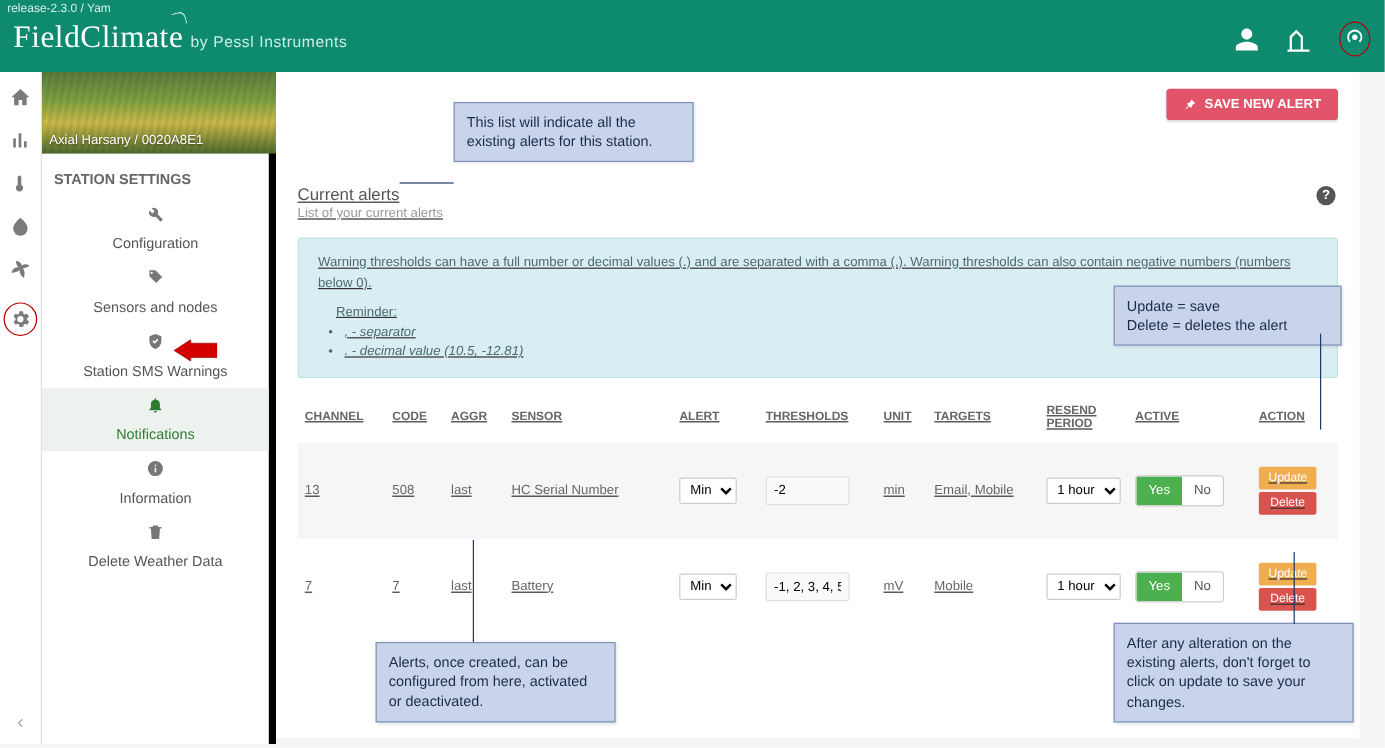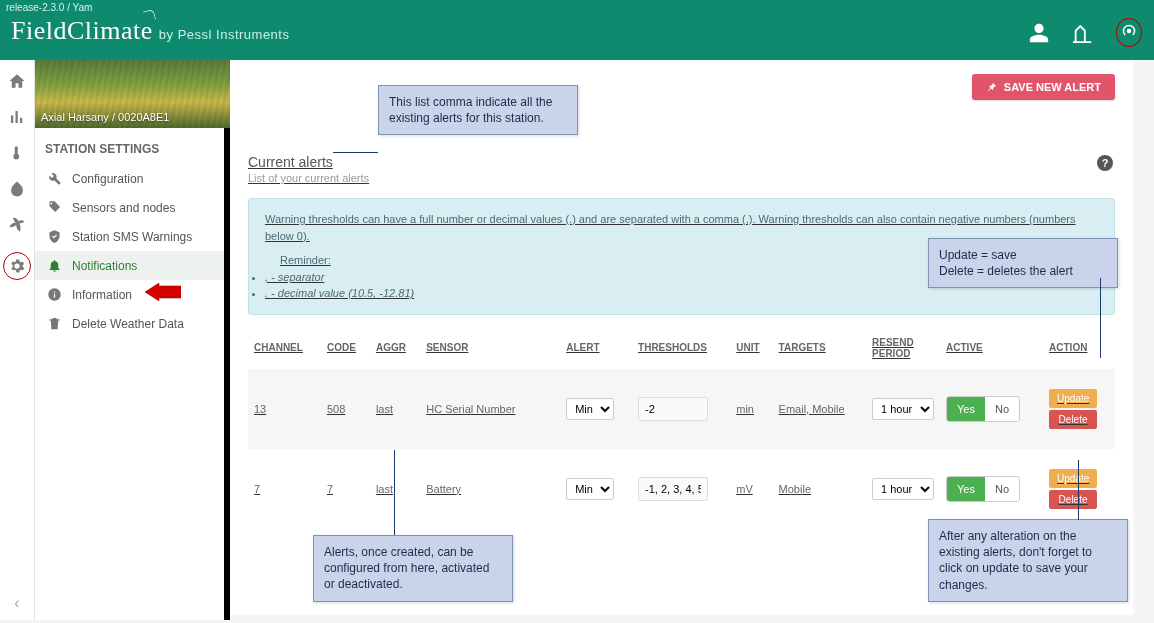--- a/index.html
+++ b/index.html
@@ -19,32 +19,32 @@
   .left-rail { position:absolute; top:60px; left:0; width:35px; height:560px; background:#fff; border-right:1px solid #e2e2e2; display:flex; flex-direction:column; align-items:center; padding-top:12px; gap:18px;}
   .left-rail svg { width:18px; height:18px; fill:#7b7b7b;}
   .left-rail .gear-wrap { border:1.8px solid #b40000; border-radius:50%; width:28px; height:28px; display:flex; align-items:center; justify-content:center;}
   .left-rail .collapse { margin-top:auto; margin-bottom:8px; color:#aaa; font-size:16px;}
 
   .sidebar { position:absolute; top:60px; left:35px; width:195px; height:560px; background:#fff; border-right:6px solid #000000;}
   .sb-img { width:195px; height:68px; background:linear-gradient(180deg,#5a7a3d 0%, #7ea03f 35%, #c9b84a 62%, #4d6a2c 100%); position:relative;}
   .sb-img::before { content:""; position:absolute; inset:0; background:repeating-linear-gradient(100deg, rgba(0,0,0,0.06) 0 3px, transparent 3px 6px);}
   .sb-img .label { position:absolute; bottom:5px; left:6px; color:#fff; font-size:11px; text-shadow:0 1px 2px rgba(0,0,0,.5);}
   .sb-title { font-size:12px; font-weight:bold; color:#666; padding:14px 10px 8px;}
-  .sb-item { display:flex; align-items:center; gap:10px; padding:7px 12px; color:#555; font-size:12px; cursor:pointer;}
+  .sb-item { display:flex; align-items:center; gap:10px; padding:7px 12px; color:#555; font-size:12px; cursor:pointer;flex-direction:column;}
   .sb-item.active { background:#eef2ee; color:#2e7d32; font-weight:500;}
   .sb-item svg { width:15px; height:15px; fill:#777; flex-shrink:0;}
   .sb-item.active svg { fill:#2e7d32;}
 
   .main { position:absolute; top:60px; left:230px; right:21px; height:555px; background:#fff; padding:14px 18px 0; overflow:hidden;text-decoration:underline;}
   .save-btn { position:absolute; top:14px; right:18px; background:#e2546a; color:#fff; font-size:11px; font-weight:600; padding:7px 14px; border-radius:3px; display:flex; align-items:center; gap:6px; box-shadow:0 1px 2px rgba(0,0,0,.15); cursor:pointer;}
   .panel-title { font-size:14px; color:#555; margin-top:80px;}
   .panel-sub { font-size:11px; color:#999; margin-top:2px;}
   .info-box { margin-top:14px; background:#d9eef2; border:1px solid #c3e2e8; border-radius:3px; padding:12px 16px; color:#4b6a72; font-size:11px; line-height:1.5;}
   .info-box .rem-title { margin-top:8px;margin-left:15px;}
-  .info-box ul { font-style:italic;}
+  .info-box ul { margin-left:22px; font-style:italic;}
   .help-icon { position:absolute; top:95px; right:20px; width:16px; height:16px; background:#555; color:#fff; border-radius:50%; font-size:11px; display:flex; align-items:center; justify-content:center; font-weight:bold;}
 
   table.alerts { width:100%; margin-top:12px; border-collapse:collapse; font-size:11px; color:#666;}
   table.alerts th { text-align:left; font-size:10px; color:#666; font-weight:bold; padding:10px 6px; }
   table.alerts td { padding:18px 6px; vertical-align:middle;}
   table.alerts tbody tr:first-child { background:#f6f6f6;}
   select.sel { font-size:11px; padding:3px 4px; border:1px solid #ccc; border-radius:2px; background:#fff;}
   input.thr { font-size:11px; padding:5px 6px; border:1px solid #ddd; border-radius:2px; width:70px; background:#fafafa;}
   .toggle { display:inline-flex; border:1px solid #ccc; border-radius:3px; overflow:hidden;}
   .toggle span { padding:6px 10px; font-size:11px; cursor:pointer;}
@@ -227,21 +227,21 @@
             </span></td>
         <td style="text-align:right">
             <span class="abtn upd">Update</span>
             <span class="abtn del">Delete</span>
           </td>
       </tr>
     </tbody>
   </table>
 </div>
 
-<div class="callout c1">This list comma indicate all the existing alerts for this station.</div>
+<div class="callout c1">This list will indicate all the existing alerts for this station.</div>
 <div class="lead-line" style="top:152px; left:333px; width:45px; height:1px;"></div>
 
 <div class="callout c2" style="white-space:pre-line">Update = save
 Delete = deletes the alert</div>
 <div class="lead-line" style="top:278px; left:1100px; width:1px; height:80px;"></div>
 
 <div class="callout c3">After any alteration on the existing alerts, don't forget to click on update to save your changes.</div>
 <div class="lead-line" style="top:460px; left:1078px; width:1px; height:60px;"></div>
 
 <div class="callout c4">Alerts, once created, can be configured from here, activated or deactivated.</div>

